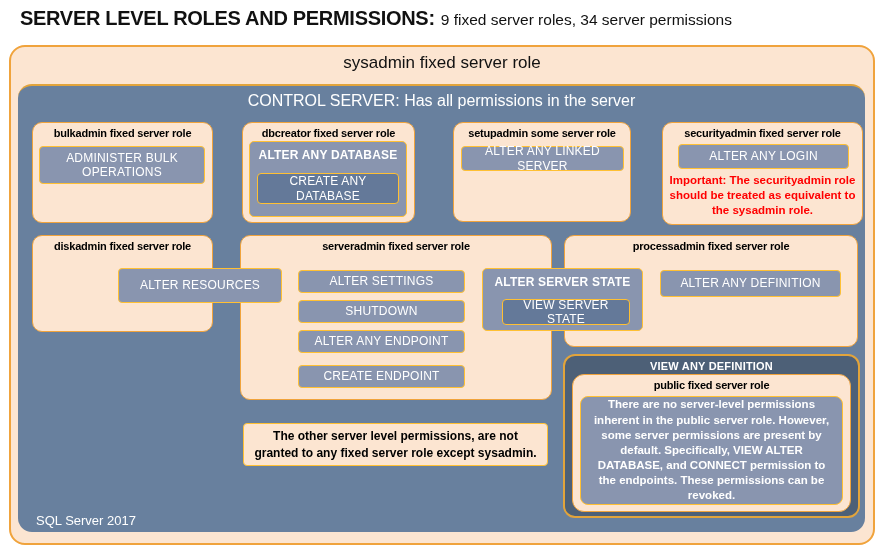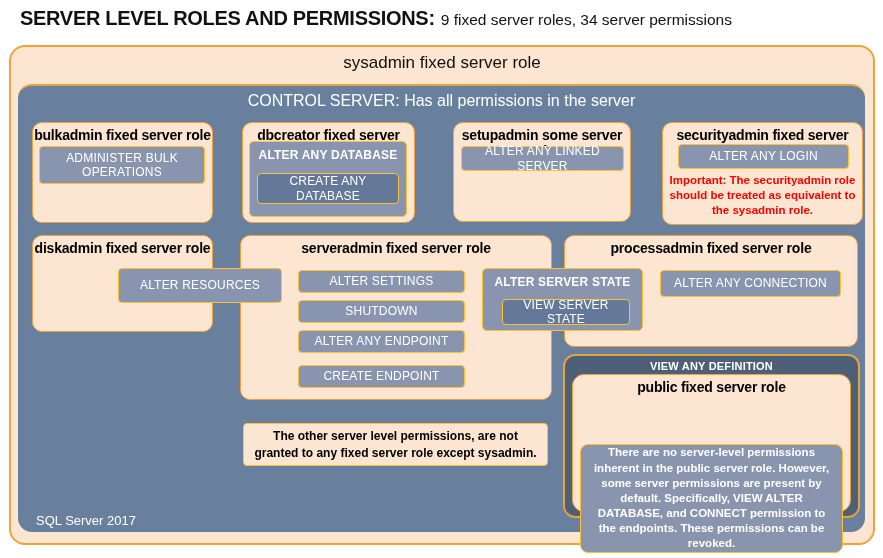--- a/index.html
+++ b/index.html
@@ -22,21 +22,21 @@
   .page-title .main{font-size:20px;font-weight:bold;letter-spacing:-0.3px;}
   .page-title .sub{font-size:15.5px;font-weight:400;margin-left:6px;}
   .outer-box{left:9px;top:45px;width:866px;height:500px;background:var(--peach);
     border:2px solid var(--gold);border-radius:16px;}
   .sysadmin-label{left:9px;top:53px;width:866px;text-align:center;font-size:17px;color:#111;}
   .blue-box{left:18px;top:84px;width:847px;height:448px;background:var(--main-blue);
     border-top:2.5px solid #E2A43B;border-radius:14px;}
   .control-label{left:18px;top:92px;width:847px;text-align:center;font-size:16px;color:#fff;}
   .role-box{background:var(--peach);border:1.5px solid var(--gold);border-radius:10px;}
   .role-header{position:absolute;left:0;top:4px;width:100%;text-align:center;
-    font-size:14px;font-weight:bold;color:#000;letter-spacing:-0.2px;}
+    font-size:11px;font-weight:bold;color:#000;letter-spacing:-0.2px;}
   .btn{background:var(--btn-blue);border:1.5px solid var(--gold-bright);border-radius:4px;
     color:#fff;font-weight:normal;font-size:12px;text-align:center;
     display:flex;align-items:center;justify-content:center;line-height:1.2;letter-spacing:0.2px;}
   .btn-dark{background:var(--btn-dark);}
   .group{background:var(--btn-blue);border:1.5px solid var(--gold-bright);border-radius:5px;}
   .group-label{position:absolute;left:0;top:6px;width:100%;text-align:center;
     color:#fff;font-weight:bold;font-size:12px;letter-spacing:0.2px;}
   .warning-text{color:var(--red);font-weight:bold;font-size:11.5px;text-align:center;line-height:1.3;}
   .note-box{background:var(--peach);border:1.5px solid var(--gold-bright);border-radius:4px;
     color:#000;font-weight:bold;font-size:12px;text-align:center;
@@ -103,27 +103,27 @@
   <div class="abs btn" style="left:298px;top:365px;width:167px;height:23px;">CREATE ENDPOINT</div>
 
   <div class="abs group z5" style="left:482px;top:268px;width:161px;height:63px;">
     <div class="group-label">ALTER SERVER STATE</div>
   </div>
   <div class="abs btn btn-dark z5" style="left:502px;top:299px;width:128px;height:26px;">VIEW SERVER STATE</div>
 
   <div class="abs role-box" style="left:564px;top:235px;width:294px;height:112px;">
     <div class="role-header">processadmin fixed server role</div>
   </div>
-  <div class="abs btn" style="left:660px;top:270px;width:181px;height:27px;">ALTER ANY CONNECTION</div>
+  <div class="abs btn" style="left:660px;top:270px;width:181px;height:27px;">ALTER ANY DEFINITION</div>
 
   <div class="abs note-box" style="left:243px;top:423px;width:305px;height:43px;">The other server level permissions, are not granted to any fixed server role except sysadmin.</div>
 
   <div class="abs def-box" style="left:563px;top:354px;width:297px;height:164px;">
     <div class="def-label">VIEW ANY DEFINITION</div>
   </div>
   <div class="abs role-box" style="left:572px;top:374px;width:279px;height:138px;border-radius:12px;">
     <div class="role-header">public fixed server role</div>
   </div>
-  <div class="abs public-note" style="left:580px;top:396px;width:263px;height:109px;margin-top:48px;">There are no server-level permissions inherent in the public server role. However, some server permissions are present by default. Specifically, VIEW ALTER DATABASE, and CONNECT permission to the endpoints. These permissions can be revoked.</div>
+  <div class="abs public-note" style="left:580px;top:396px;width:263px;height:109px;">There are no server-level permissions inherent in the public server role. However, some server permissions are present by default. Specifically, VIEW ALTER DATABASE, and CONNECT permission to the endpoints. These permissions can be revoked.</div>
 
   <div class="abs footer-label">SQL Server 2017</div>
 
 </div>
 
 </body></html>

